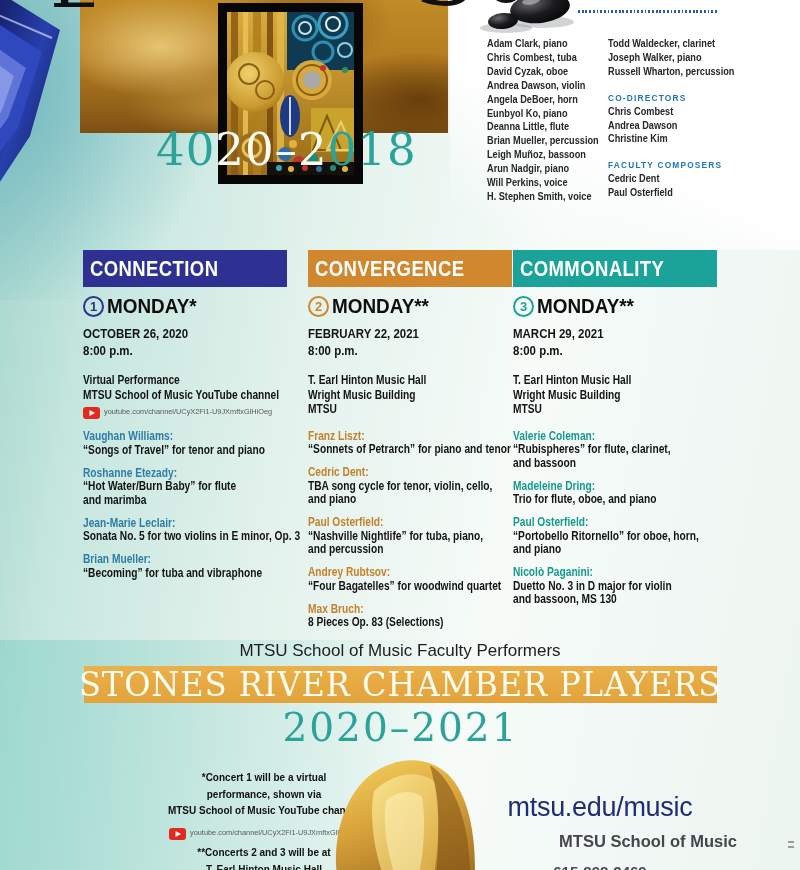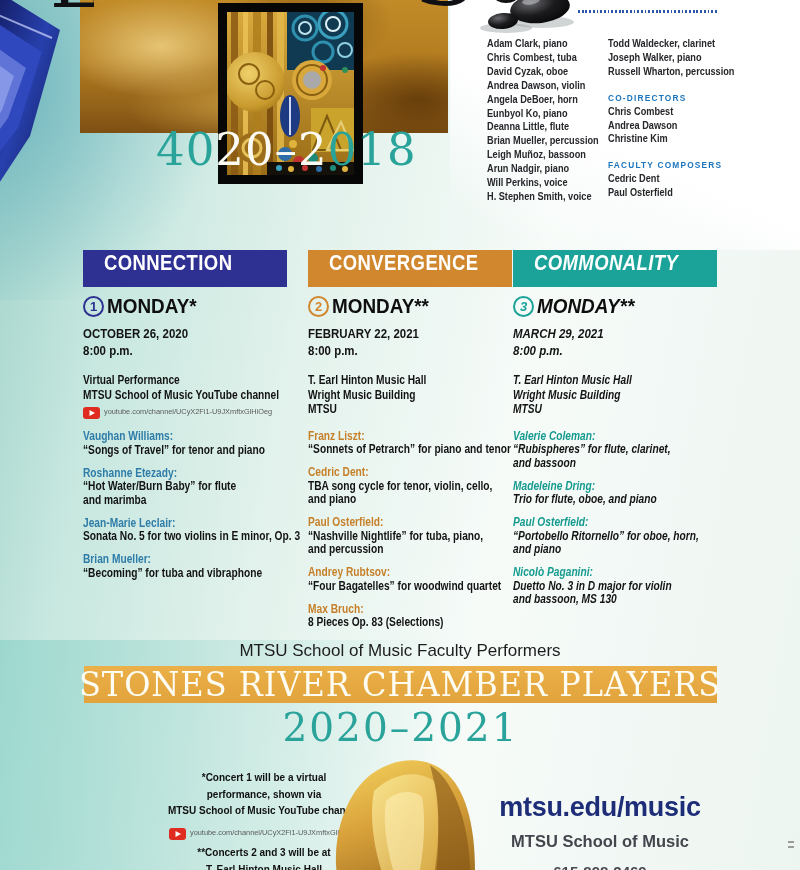--- a/index.html
+++ b/index.html
@@ -41,21 +41,21 @@
   .plist{position:absolute;left:487px;top:37px;z-index:2;transform:scaleX(.85);transform-origin:0 0;
     font-size:10.8px;font-weight:bold;color:#26262b;}
   .plist div{line-height:13.9px;white-space:nowrap;}
   .rlist{position:absolute;left:608px;top:37px;z-index:2;transform:scaleX(.85);transform-origin:0 0;
     font-size:10.8px;font-weight:bold;color:#26262b;}
   .rlist div{line-height:13.9px;white-space:nowrap;}
   .grp-head{margin-top:12px;color:var(--cohead,#1c75bc);font-size:9.8px;letter-spacing:1.4px;line-height:15px;}
 
   
   .concert{position:absolute;top:250px;width:204px;color:#131313;}
-  .bar{height:37px;background:var(--bar);color:#fff;display:flex;padding-left:21px;
+  .bar{height:37px;background:var(--bar);color:#fff;display:flex;align-items:center;padding-left:7px;
     box-sizing:border-box;}
   .bar span{display:inline-block;font-size:22px;font-weight:bold;letter-spacing:.5px;
     transform:scaleX(.84);transform-origin:0 50%;white-space:nowrap;}
   .monday{margin-top:7px;display:flex;align-items:center;}
   .num{flex:0 0 auto;width:17px;height:17px;border:2px solid var(--bar);border-radius:50%;
     color:var(--bar);font-size:13px;font-weight:bold;display:flex;align-items:center;justify-content:center;}
   .day{display:inline-block;margin-left:3px;font-size:21px;font-weight:bold;color:#0e0e0e;
     transform:scaleX(.9);transform-origin:0 50%;white-space:nowrap;}
   .cx{transform:scaleX(.85);transform-origin:0 0;width:118%;}
   .date{margin-top:7px;font-size:13.5px;font-weight:bold;line-height:17px;white-space:nowrap;}
@@ -78,23 +78,23 @@
   .gold-strip span{color:#fdfdf4;font-size:33px;letter-spacing:1px;transform:scaleX(.97);white-space:nowrap;}
   .b-season{position:absolute;left:84px;top:705px;width:633px;text-align:center;
     font-size:39px;letter-spacing:2px;color:var(--teal,#2aa39a);}
   .note{position:absolute;left:81px;width:366px;text-align:center;font-size:10px;font-weight:bold;color:#101010;}
   .note span{display:block;line-height:16.5px;}
   .note1{top:770px;}
   .note2{top:845px;}
   .ytrow2{position:absolute;left:88px;top:826px;width:366px;display:flex;align-items:center;justify-content:center;}
   .amber{position:absolute;left:322px;top:757px;width:163px;height:120px;z-index:1;}
   .website{position:absolute;left:468px;top:792px;width:264px;text-align:center;
-    font-size:27px;font-weight:bold;color:var(--navy,#1e2d78);letter-spacing:-0.3px;}
+    font-size:27px;font-weight:normal;color:var(--navy,#1e2d78);letter-spacing:-0.3px;}
   .school{position:absolute;left:468px;top:832px;width:264px;text-align:center;
-    font-size:16.5px;font-weight:bold;color:#45454d;}
+    font-size:16.5px;font-weight:bold;color:#45454d;padding-left:48px;}
   .phone{position:absolute;left:468px;top:863px;width:264px;text-align:center;
     font-size:15px;font-weight:bold;color:#4a4a52;}
   .fineprint{position:absolute;right:4px;top:838px;width:8px;height:30px;}
   .fineprint i{display:block;width:6px;height:2px;background:#9b9b9b;margin:3px 0;}
 </style>
 </head>
 <body>
 
 <div class="page" style="--teal: #2aa39a; --cohead: #1c75bc; --dot: #2b58a8; --gold: #e2a33c; --navy: #1e2d78; --link: #5a5a5a;">
 
@@ -329,21 +329,21 @@
       </div>
       <div class="entry">
         <div class="composer cx">Max Bruch:</div>
         <div class="piece cx">
             <span class="pl">8 Pieces Op. 83 (Selections)</span>
           </div>
       </div>
     </div>
   </div>
 
-  <div class="concert" style="left: 513px; font-style: italic; --bar: #1ba39a; --name: #159a8f;">
+  <div class="concert" style="left: 513px; --bar: #1ba39a; --name: #159a8f;">
     <div class="bar">
         <span>COMMONALITY</span>
       </div>
     <div class="monday">
       <span class="num">3</span>
       <span class="day">MONDAY**</span>
     </div>
     <div class="date cx">MARCH 29, 2021</div>
     <div class="time cx">8:00 p.m.</div>
     <div class="venue cx">

